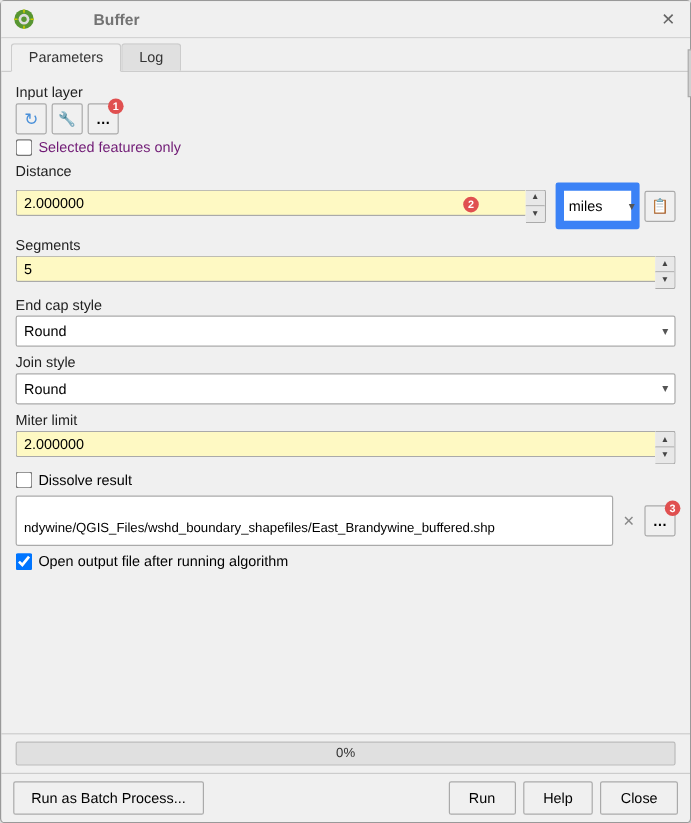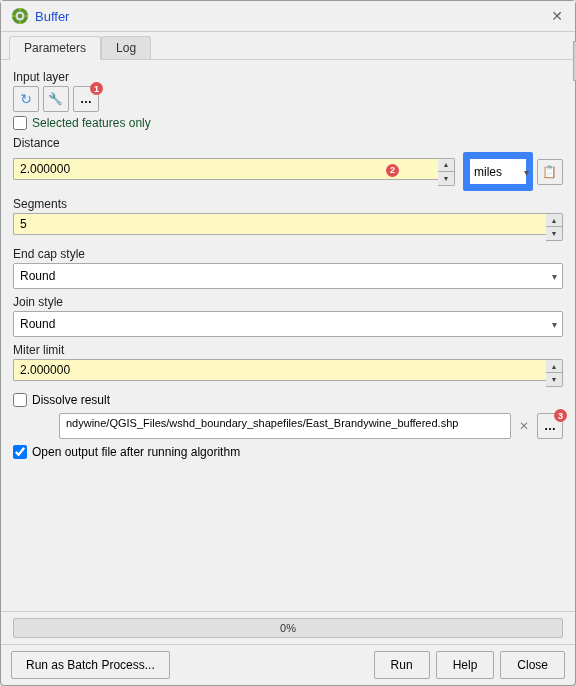--- a/index.html
+++ b/index.html
@@ -35,22 +35,23 @@
       display: flex;
       align-items: center;
       gap: 6px;
     }
     .qgis-logo {
       width: 18px;
       height: 18px;
     }
     .title-text {
       font-size: 13px;
-      font-weight: 400;
-      color: #1d4ed8;
+      font-weight: 700;
+      color: #737373;
+      margin-left: 43px;
     }
     .close-btn {
       width: 16px;
       height: 16px;
       cursor: pointer;
       display: flex;
       align-items: center;
       justify-content: center;
       color: #666;
       font-size: 14px;
@@ -287,28 +288,27 @@
     }
     .buffered-row {
       display: flex;
       align-items: center;
       gap: 4px;
     }
     .buffered-input {
       flex: 1;
       border: 1px solid #aaa;
       background: #fff;
-      padding: 3px 6px;
+      padding: 20px 6px;
       font-size: 11px;
       height: 26px;
       border-radius: 2px;
       outline: none;
       overflow: hidden;
       white-space: nowrap;
-      margin-left: 46px;
     }
     .clear-btn {
       width: 18px;
       height: 18px;
       background: none;
       border: none;
       cursor: pointer;
       color: #888;
       font-size: 12px;
       display: flex;
@@ -360,21 +360,21 @@
         <div class="icon-btn">
           <span style="font-size:12px;">🔧</span>
         </div>
         <div class="icon-btn" style="position:relative;">
           <span style="font-size:12px;font-weight:bold;">…</span>
           <div class="badge">1</div>
         </div>
       </div>
       <div class="checkbox-row" style="margin-top:4px;">
         <input type="checkbox" style="">
-        <span style="color:#14532d;">Selected features only</span>
+        <span style="color:#701a75;">Selected features only</span>
       </div>
     </div>
 
     <div>
       <div class="field-label">Distance</div>
       <div class="distance-row">
         <div class="spinner-input" style="flex:1;">
           <input type="text" style="flex: 1 1 0%;" value="2.000000">
           <div class="spinner-btns">
             <button class="spinner-btn">▲</button>

